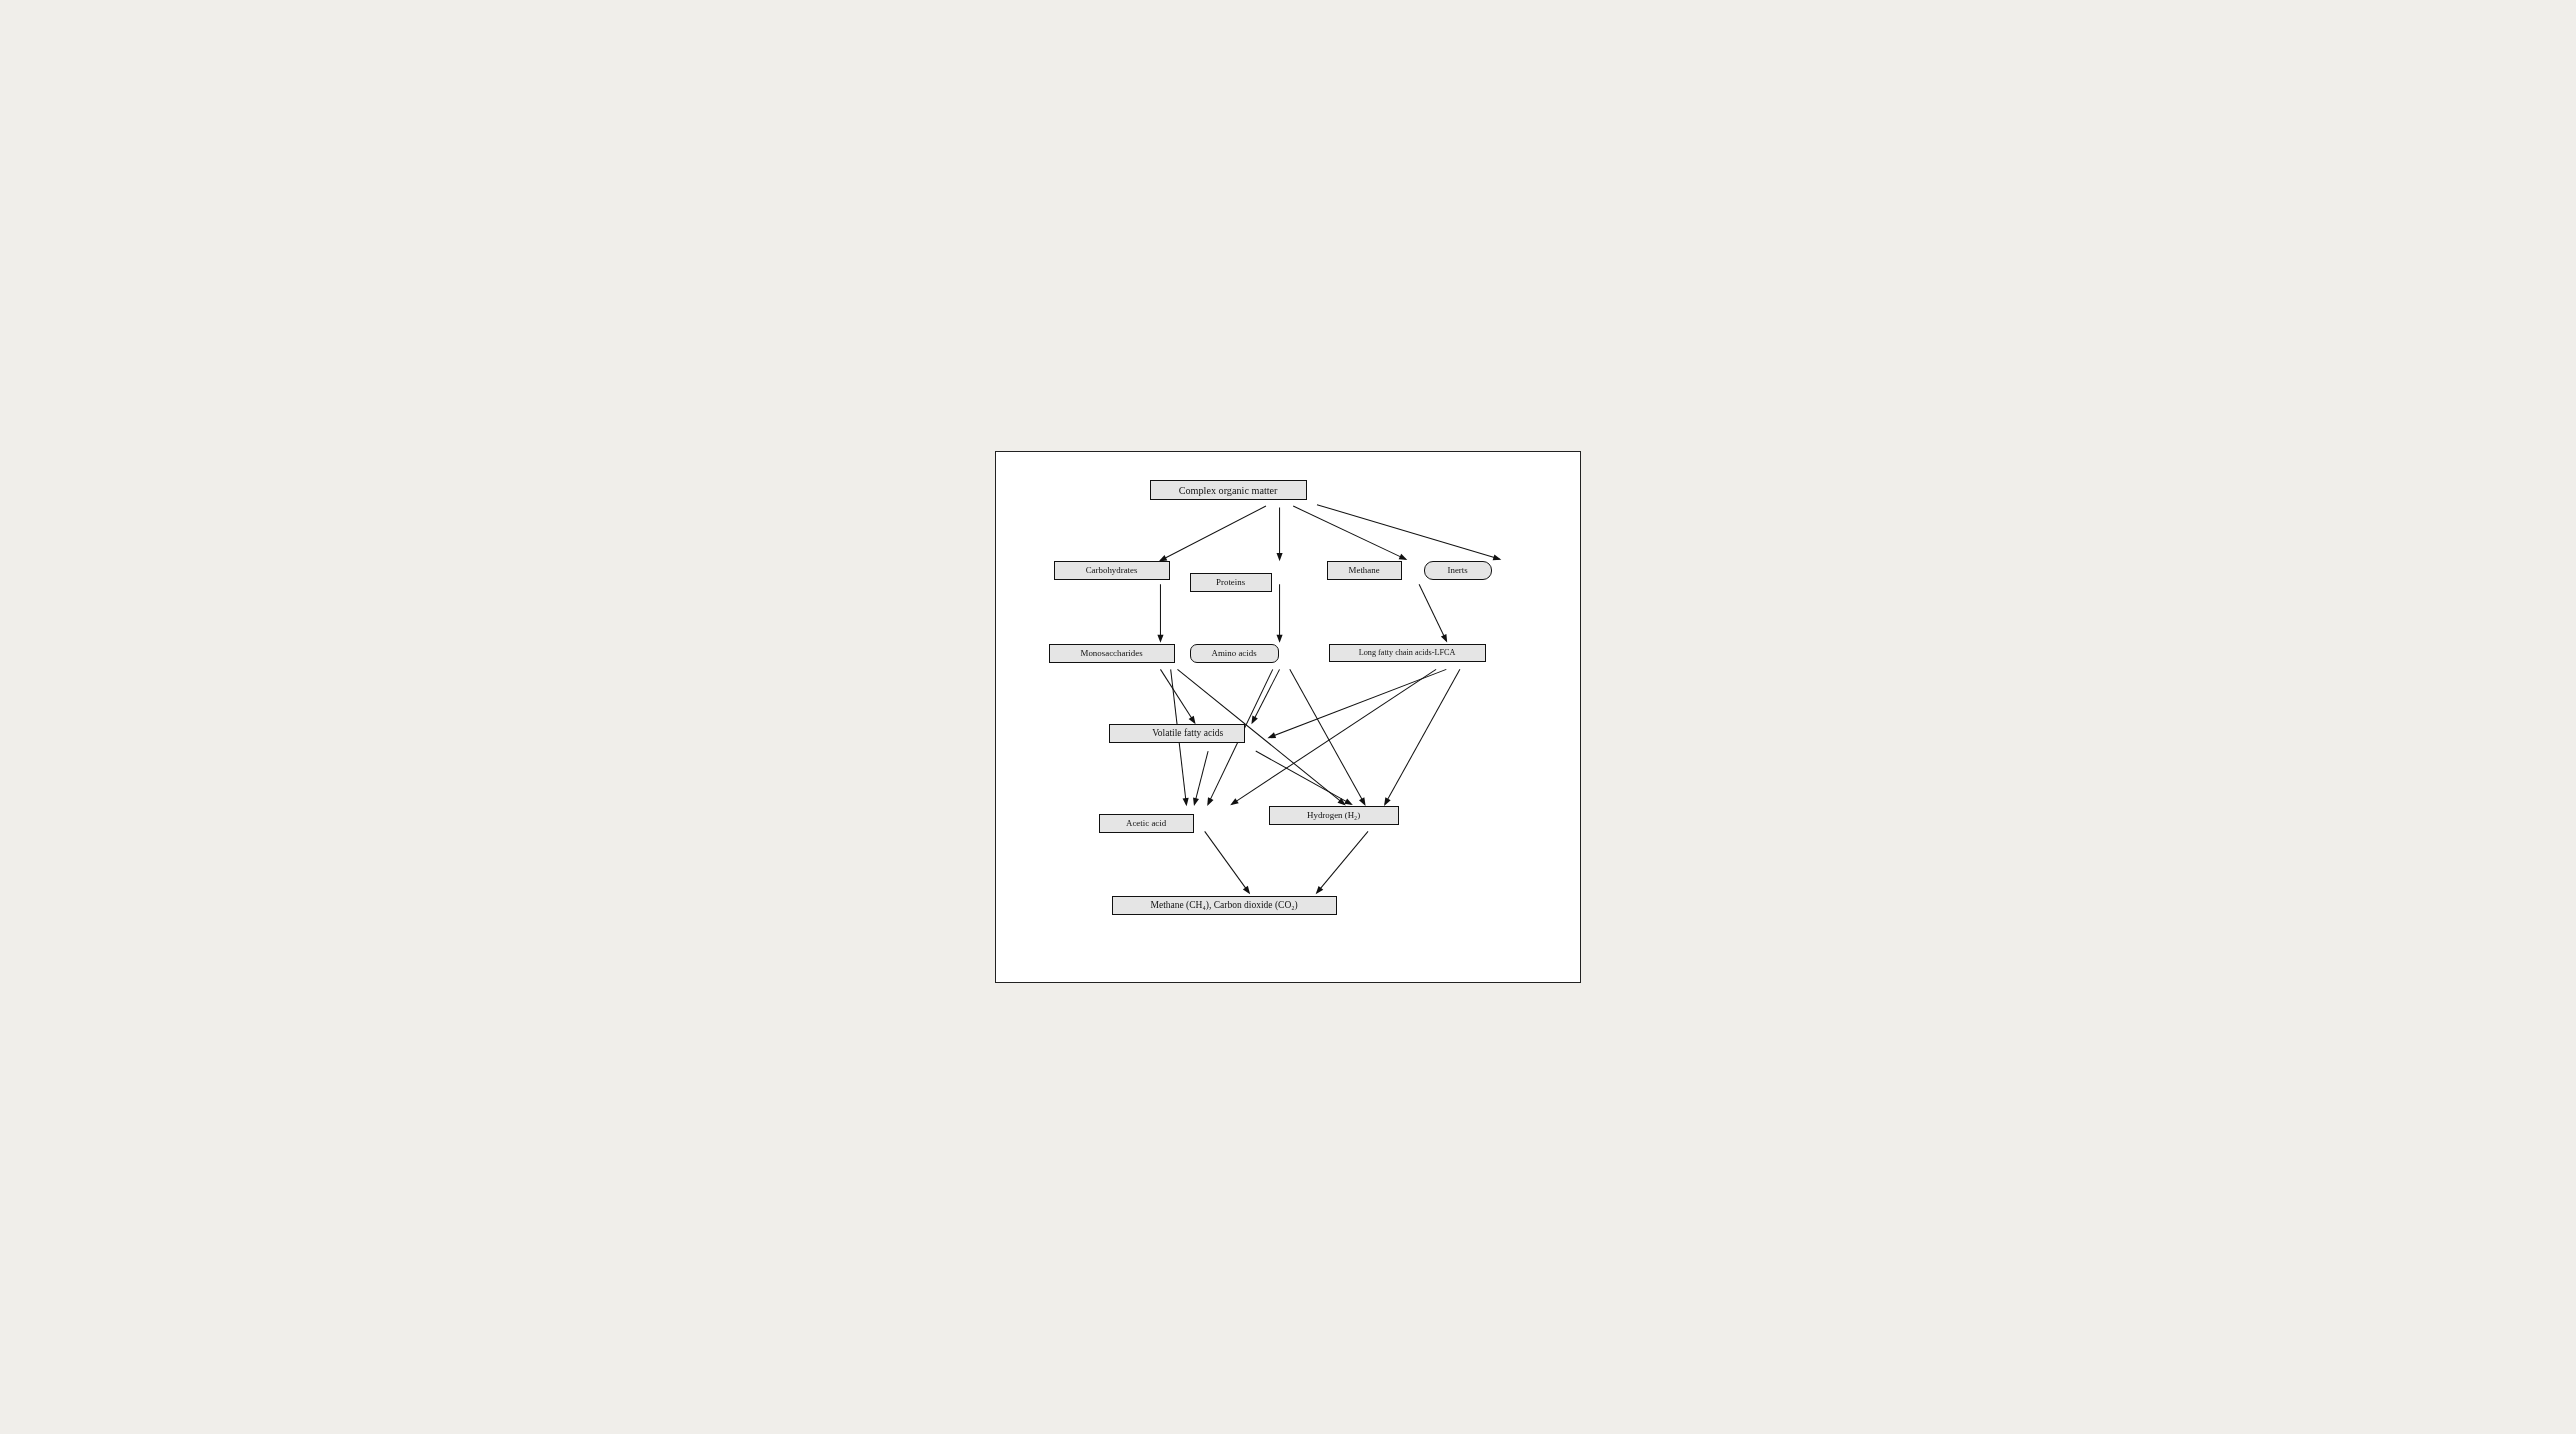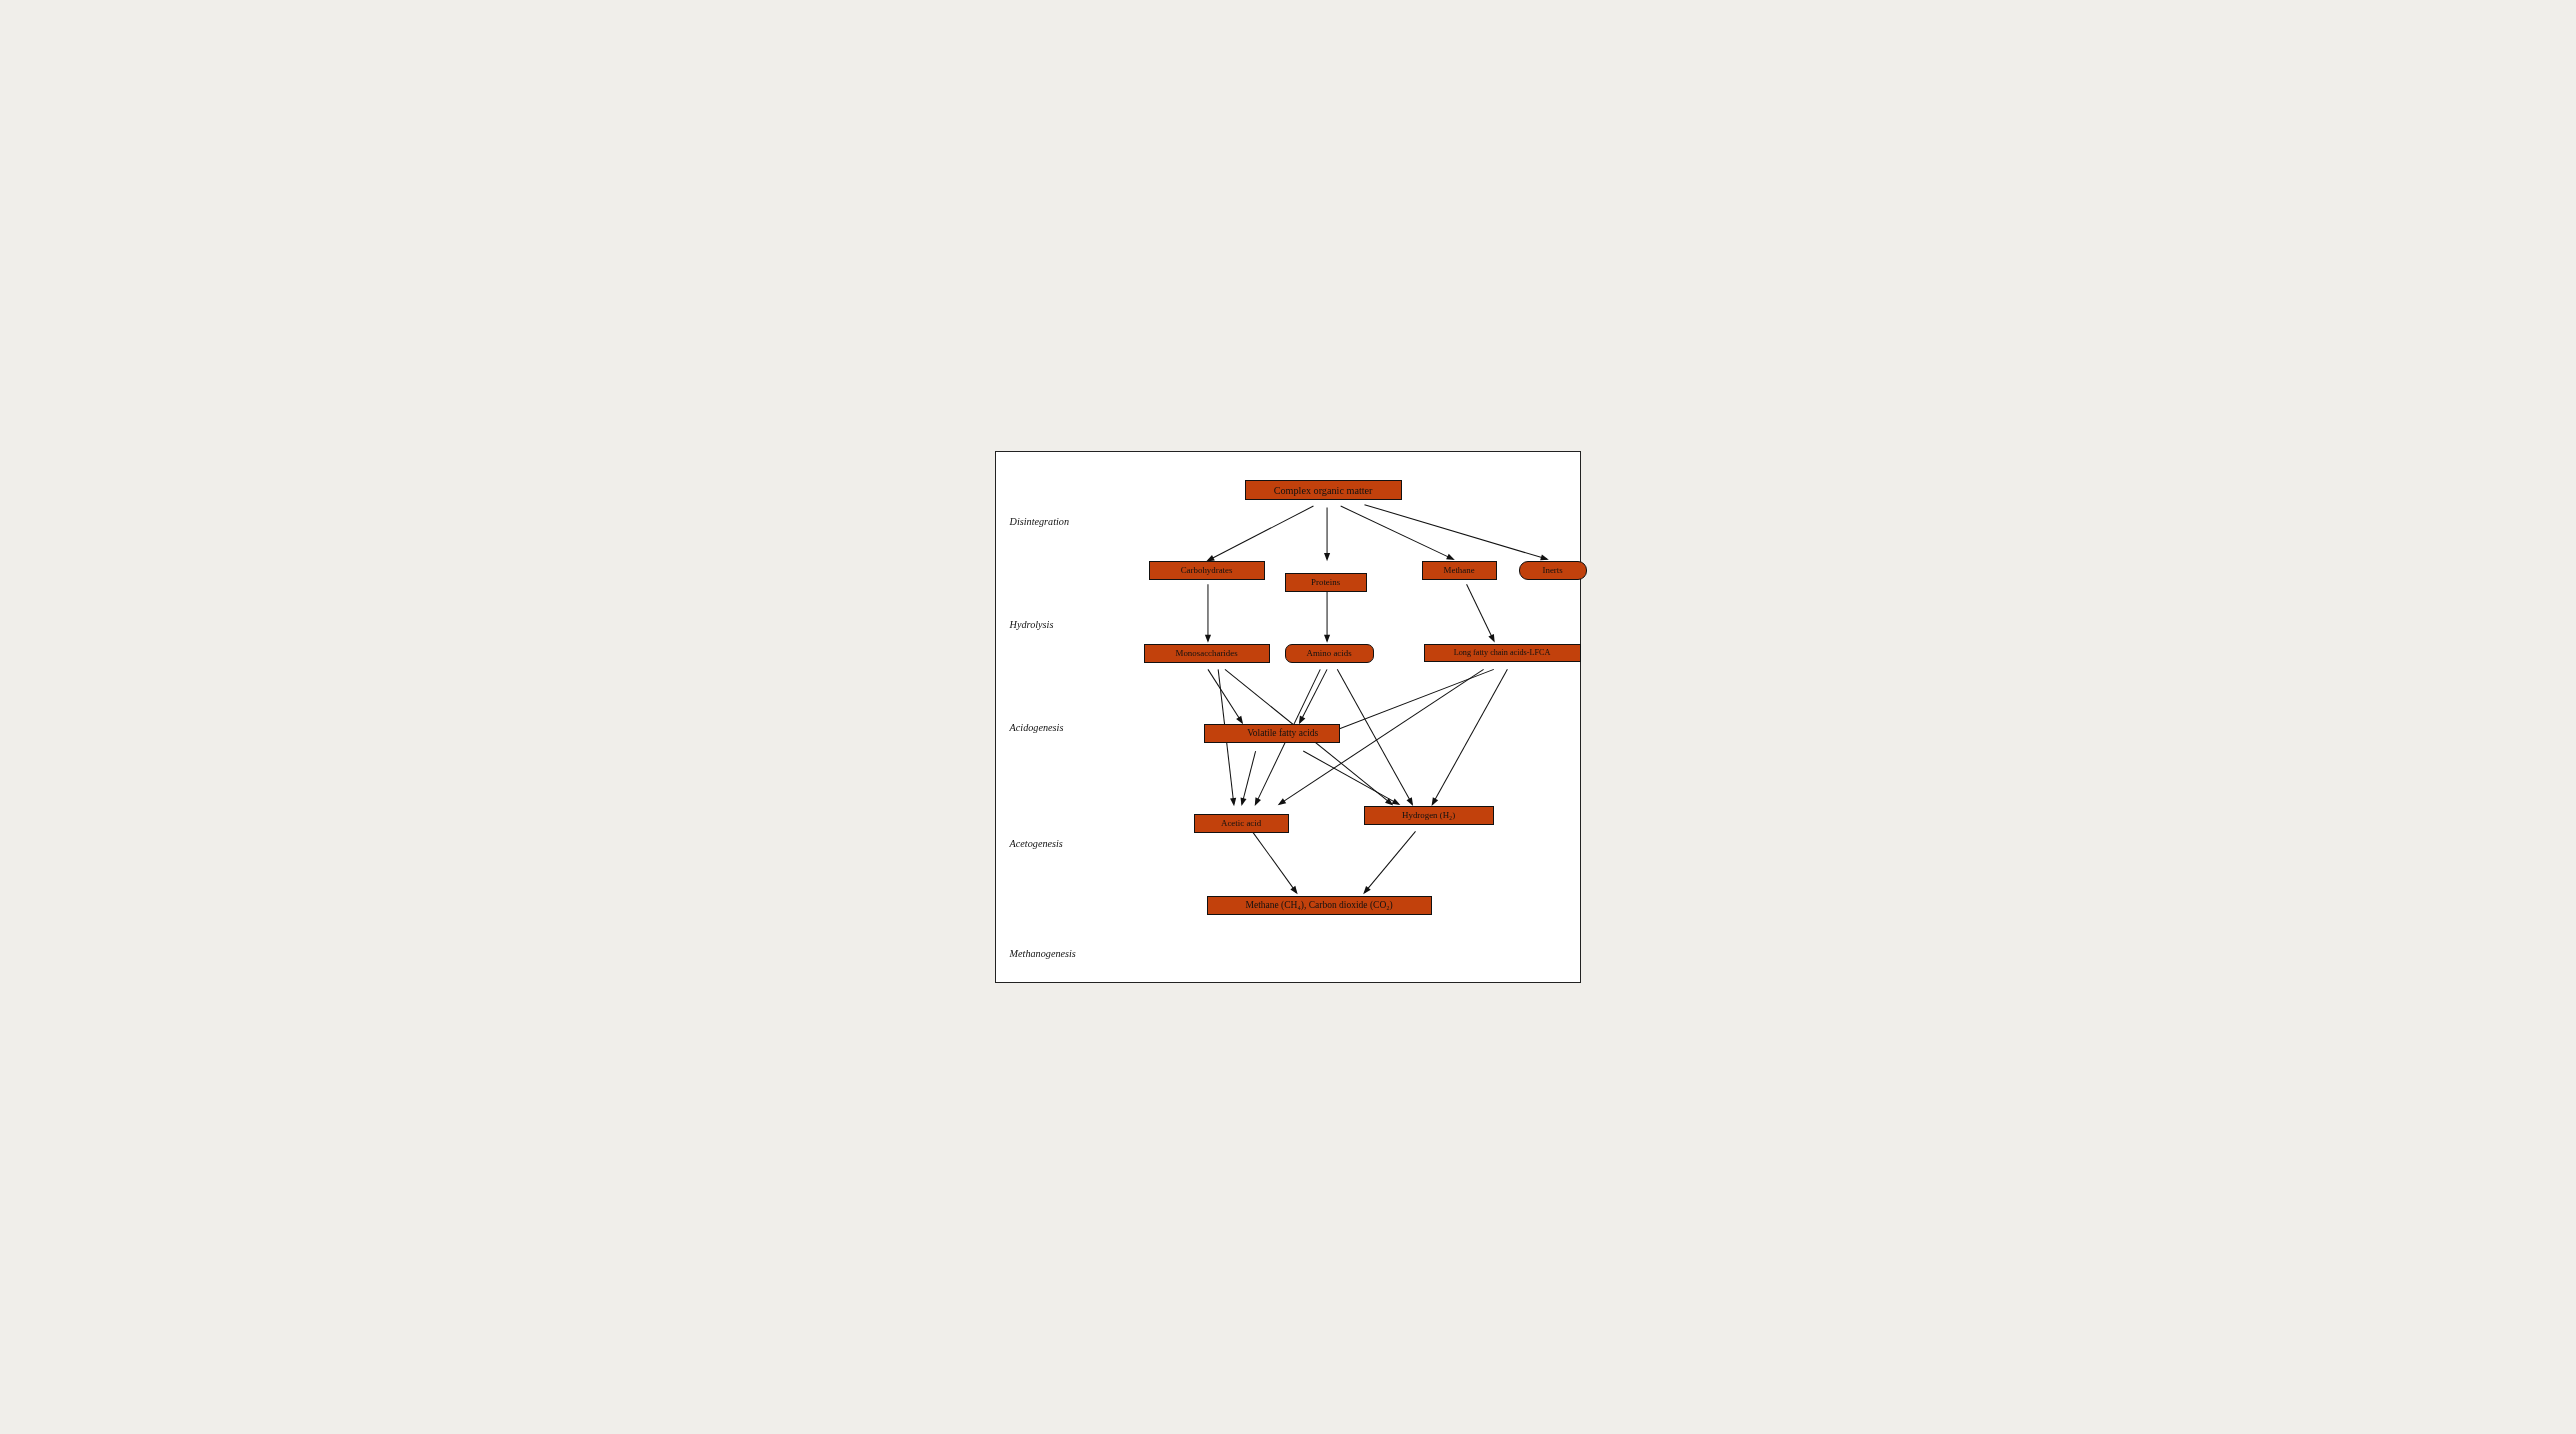--- a/index.html
+++ b/index.html
@@ -43,21 +43,21 @@
     .stage-label-acetogenesis { margin-top: 54px; }
     .stage-label-methanogenesis { margin-top: 48px; }
 
     .diagram-flow {
       flex: 1;
       position: relative;
     }
 
     .node-box {
       border: 1.4px solid #111;
-      background: #c2410c;
+      background: #e5e5e5;
       display: inline-flex;
       align-items: center;
       justify-content: center;
       text-align: left;
       font-size: 8.9px;
       font-family: 'Times New Roman', Times, serif;
       color: #111;
       padding: 3.4px 6.8px;
       position: absolute;
       white-space: nowrap;
@@ -75,27 +75,20 @@
     svg.arrows marker {
       overflow: visible;
     }
   </style>
 </head>
 <body>
 
 <div class="diagram-container">
   <div class="diagram-inner">
 
-    <div class="stage-labels">
-      <div class="stage-label stage-label-disintegration">Disintegration</div>
-      <div class="stage-label stage-label-hydrolysis">Hydrolysis</div>
-      <div class="stage-label stage-label-acidogenesis">Acidogenesis</div>
-      <div class="stage-label stage-label-acetogenesis">Acetogenesis</div>
-      <div class="stage-label stage-label-methanogenesis">Methanogenesis</div>
-    </div>
 
     <div class="diagram-flow" style="height: 490px; position: relative;">
 
       <svg class="arrows" viewBox="0 0 676 720" width="460" height="490">
         <defs>
           <marker id="arrow" markerWidth="8" markerHeight="8" refX="6" refY="3" orient="auto" markerUnits="strokeWidth">
             <path d="M0,0 L0,6 L8,3 z" fill="#111"></path>
           </marker>
         </defs>
 

